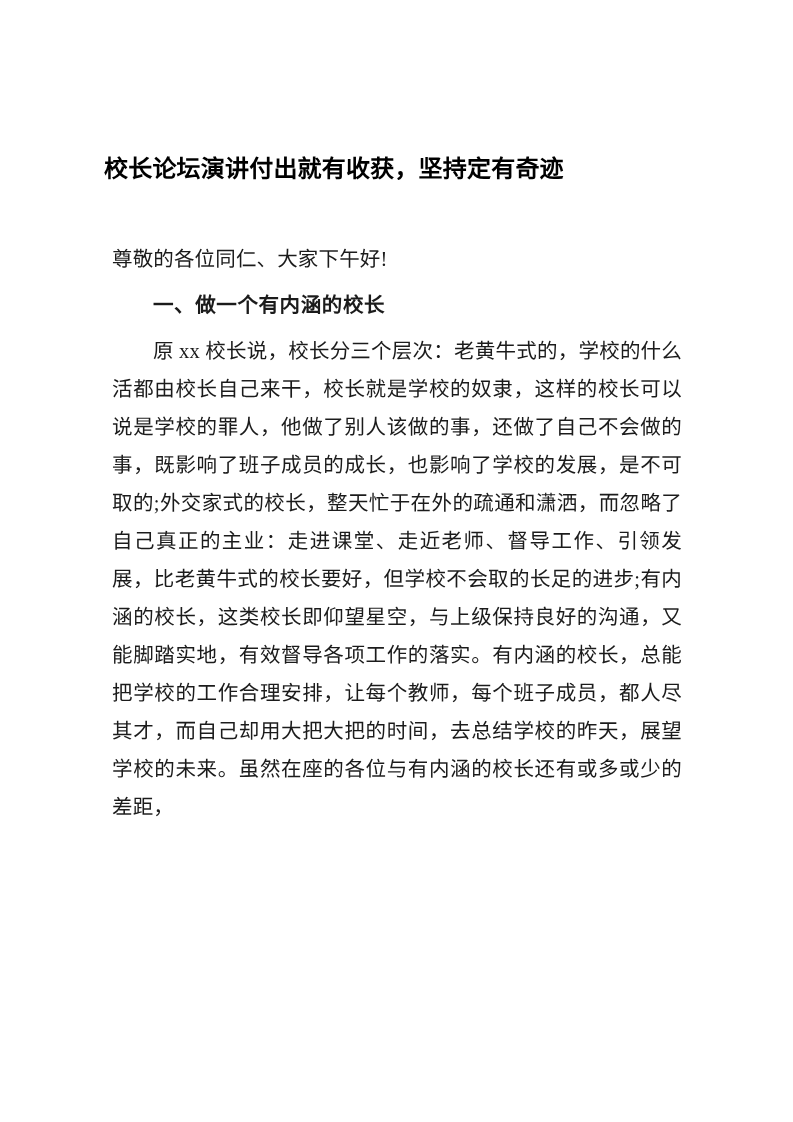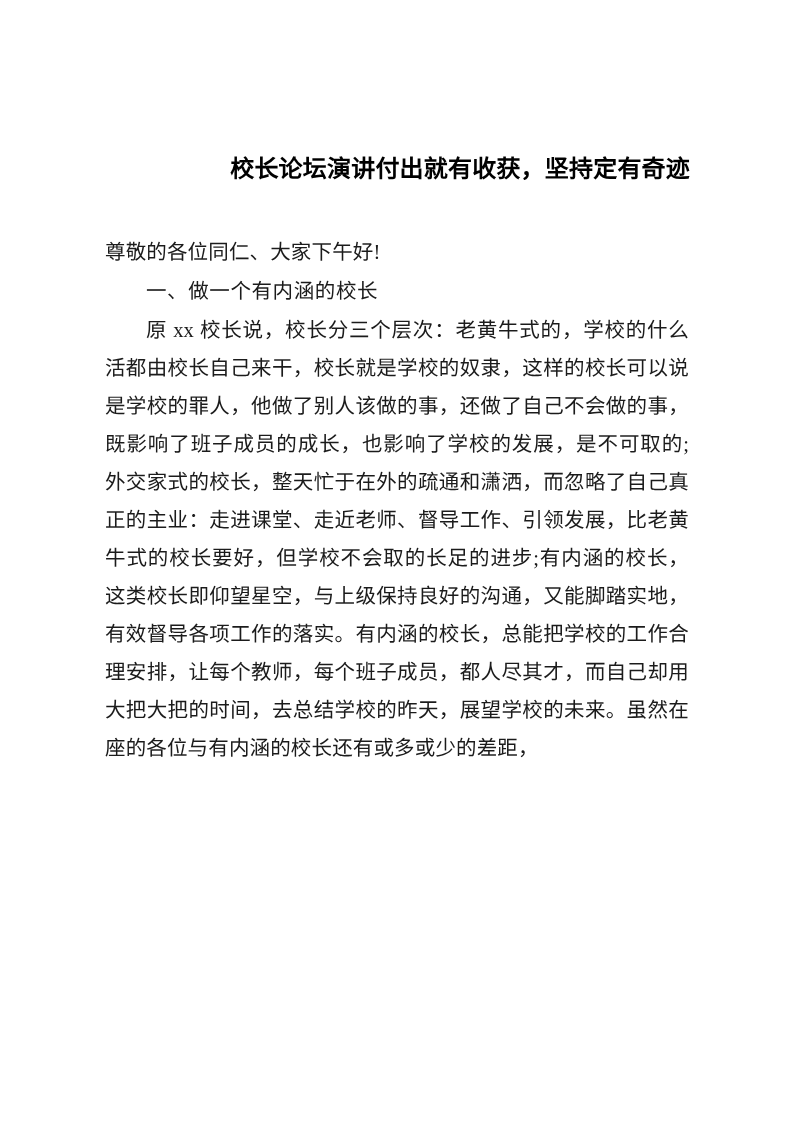--- a/index.html
+++ b/index.html
@@ -27,49 +27,49 @@
   }
 
   .doc-title {
     margin: 0;
     padding: 0;
     font-family: "Liberation Serif", "DejaVu Serif", serif;
     font-weight: bold;
     font-size: 24px;
     line-height: 34px;
     color: #000000;
-    text-align: right;
+    text-align: left;
     letter-spacing: 0.2px;
     padding-top: 152px;
     white-space: nowrap;
   }
 
   .para {
-    margin: 1px;
+    margin: 8px;
     padding: 0;
     font-family: "Liberation Serif", "DejaVu Serif", serif;
     font-size: 20.5px;
     line-height: 38px;
     color: #1b1b1b;
     text-align: justify;
     text-justify: inter-ideograph;
     letter-spacing: 0.15px;
     word-break: break-all;
   }
 
   .para.first-line-flush {
     text-indent: 0;
   }
 
   .para.indent2 {
     text-indent: 2em;
   }
 
   .para.heading {
-    font-weight: normal;
+    font-weight: bold;
     text-indent: 2em;
     letter-spacing: 0.6px;
   }
 
   
   .title-gap {
     height: 46px;
   }
 </style>
 </head>

